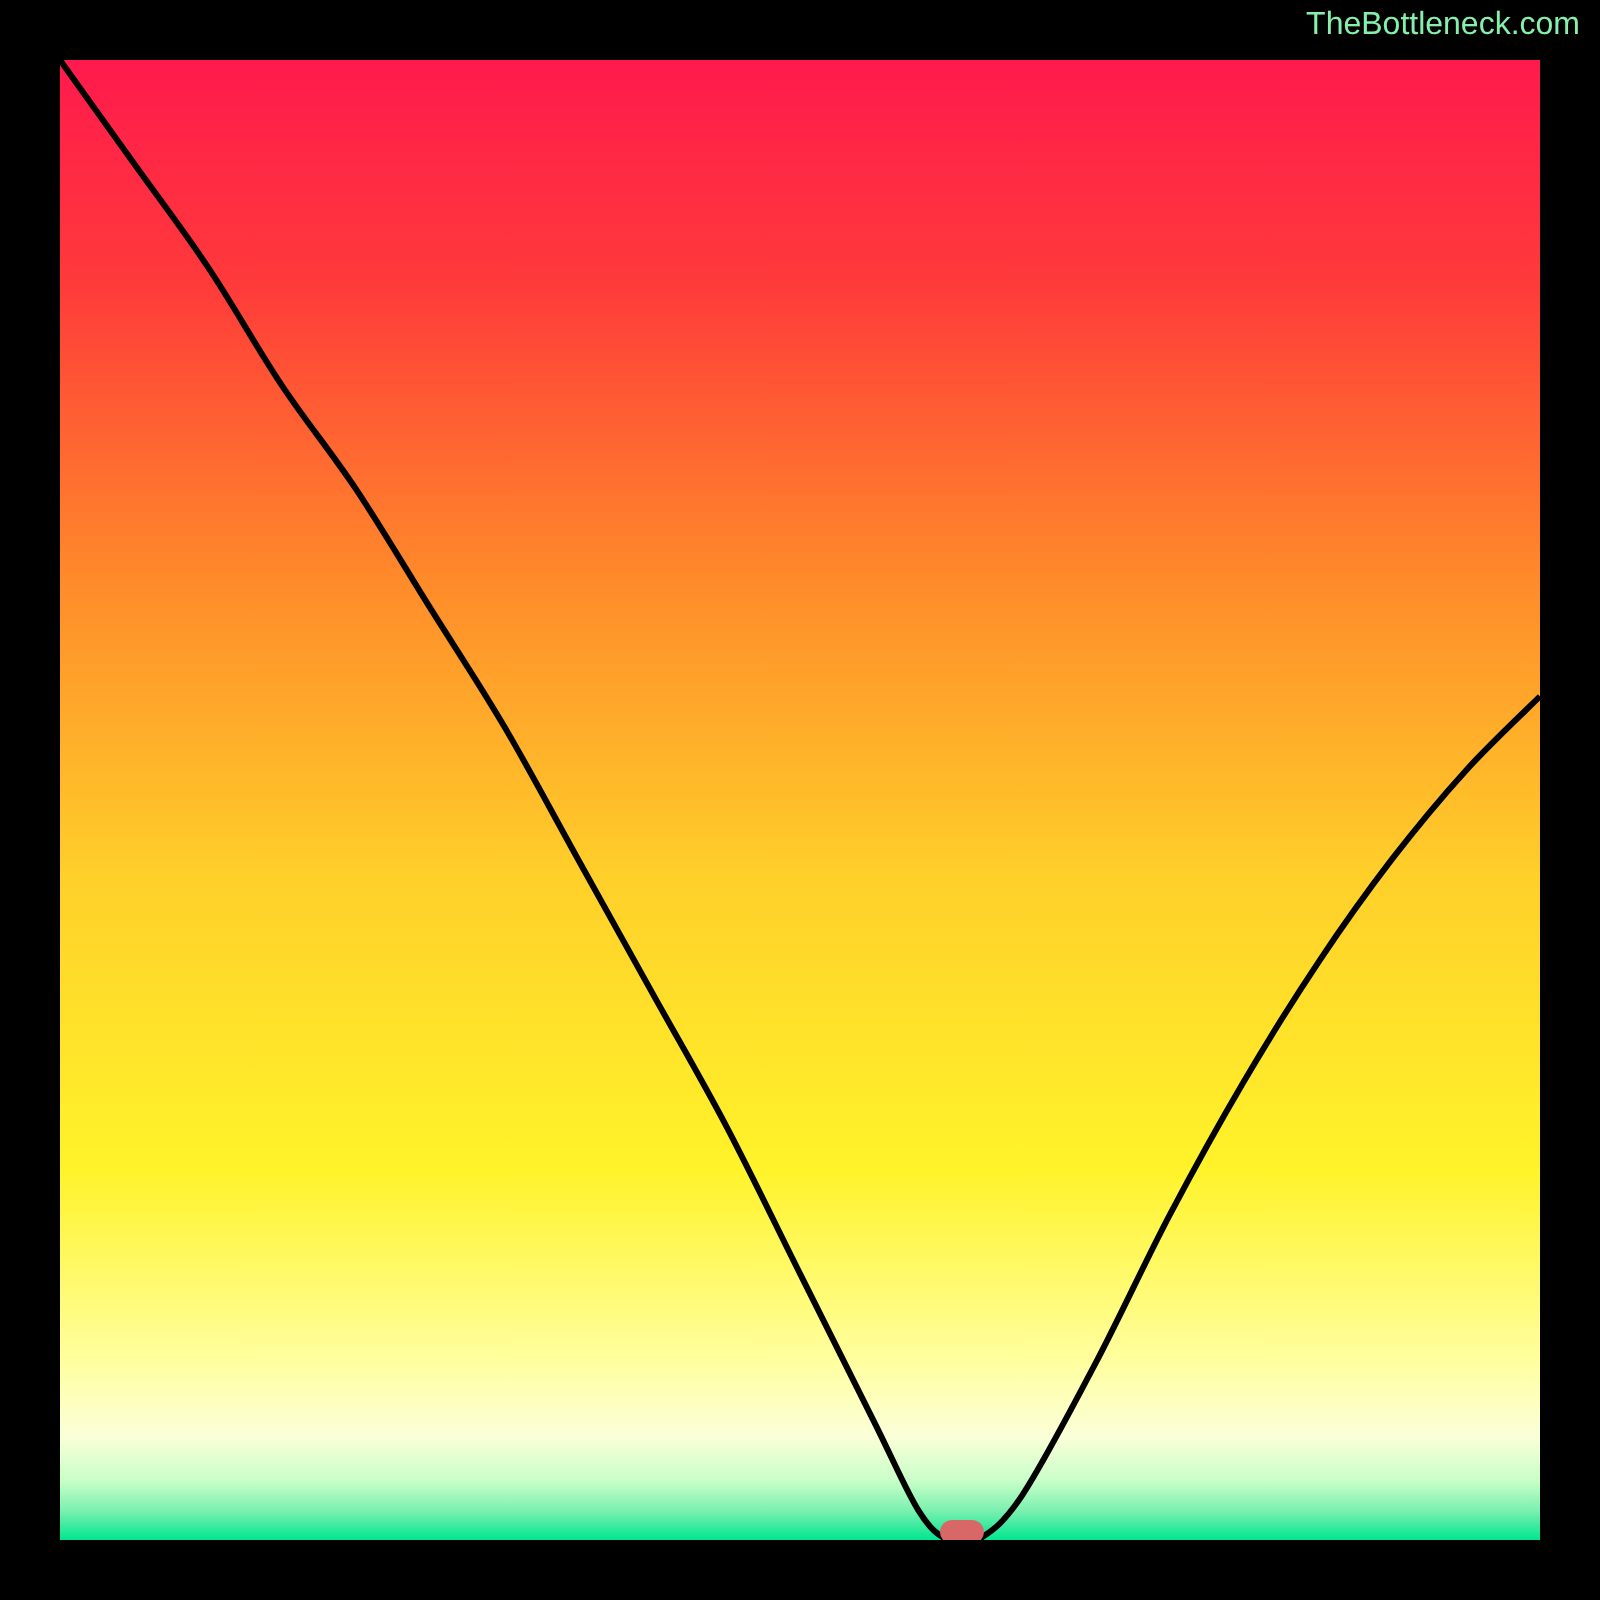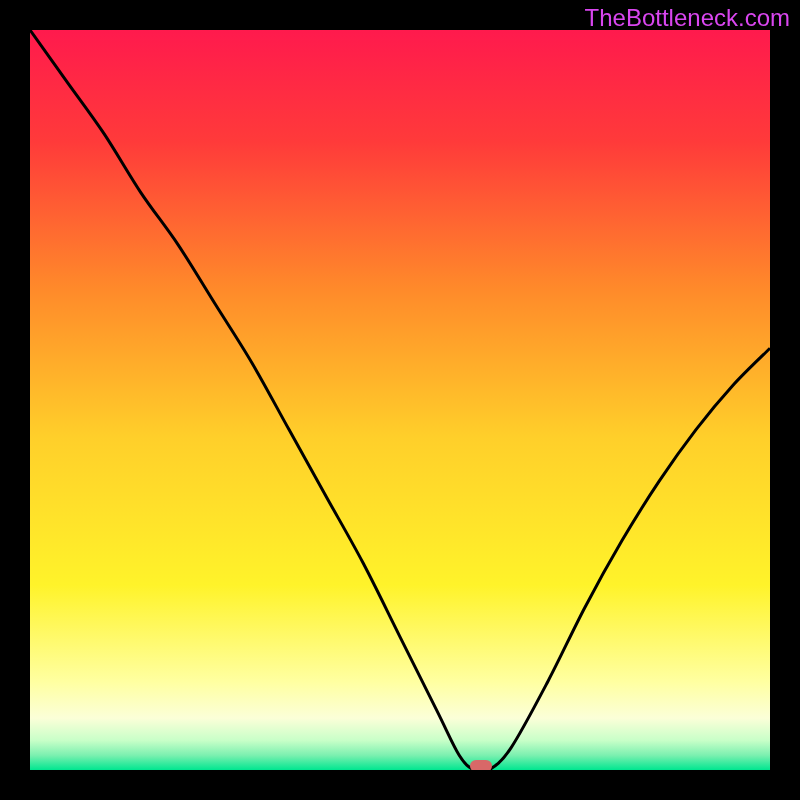--- a/index.html
+++ b/index.html
@@ -8,22 +8,22 @@
     width: 800px;
     height: 800px;
     background: #000;
     position: relative;
     font-family: Arial, sans-serif;
   }
   .watermark {
     position: absolute;
     top: 4px;
     right: 10px;
-    color: #d946ef;
-    font-size: 24px;
+    color: #86efac;
+    font-size: 16px;
     z-index: 10;
   }
   .plot-area {
     position: absolute;
     left: 30px;
     top: 30px;
     width: 740px;
     height: 740px;
     overflow: hidden;
   }

